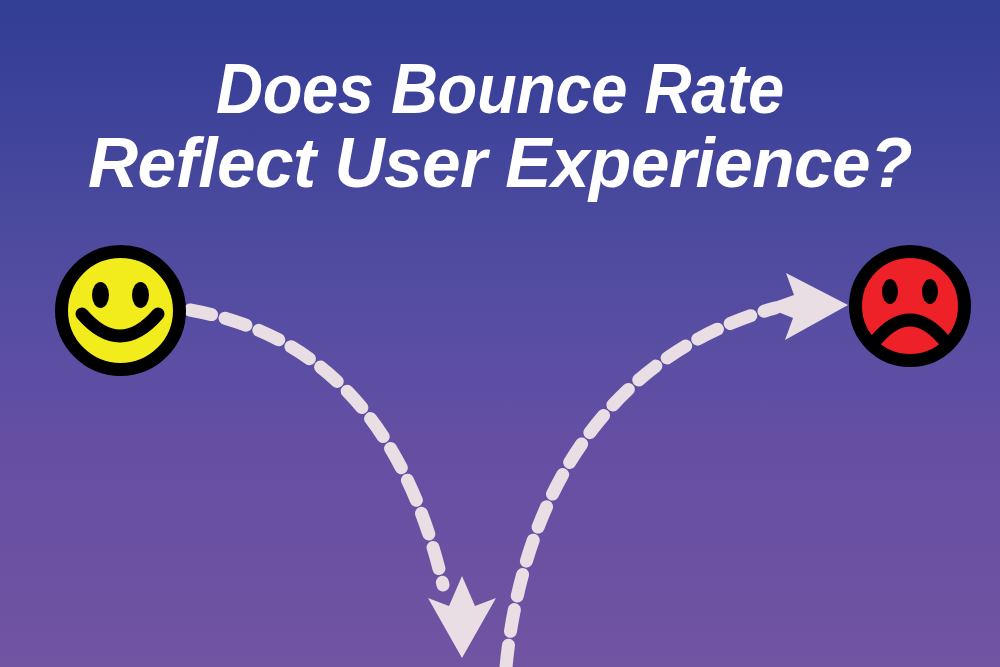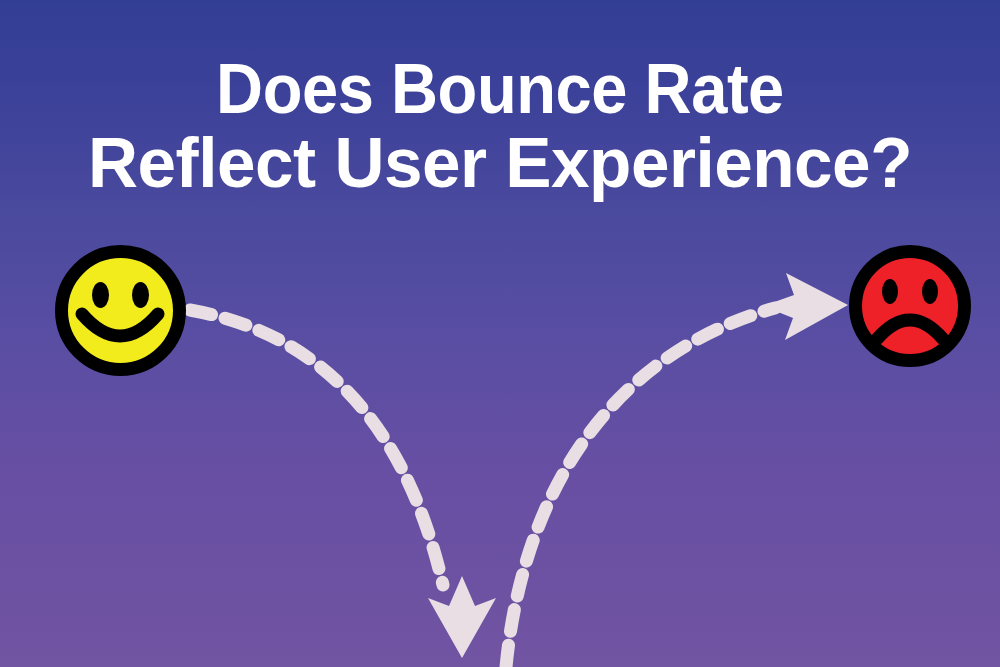--- a/index.html
+++ b/index.html
@@ -17,20 +17,21 @@
   }
 
   
   .title-block {
     position: absolute;
     top: 52px;
     left: 0;
     width: 1000px;
     text-align: center;
     z-index: 5;
+    font-style: italic;
   }
   .title-line {
     display: block;
     color: #FFFFFF;
     font-weight: bold;
     font-size: 70px;
     line-height: 74px;
     letter-spacing: -0.5px;
     white-space: nowrap;
     transform: scaleX(0.93);

